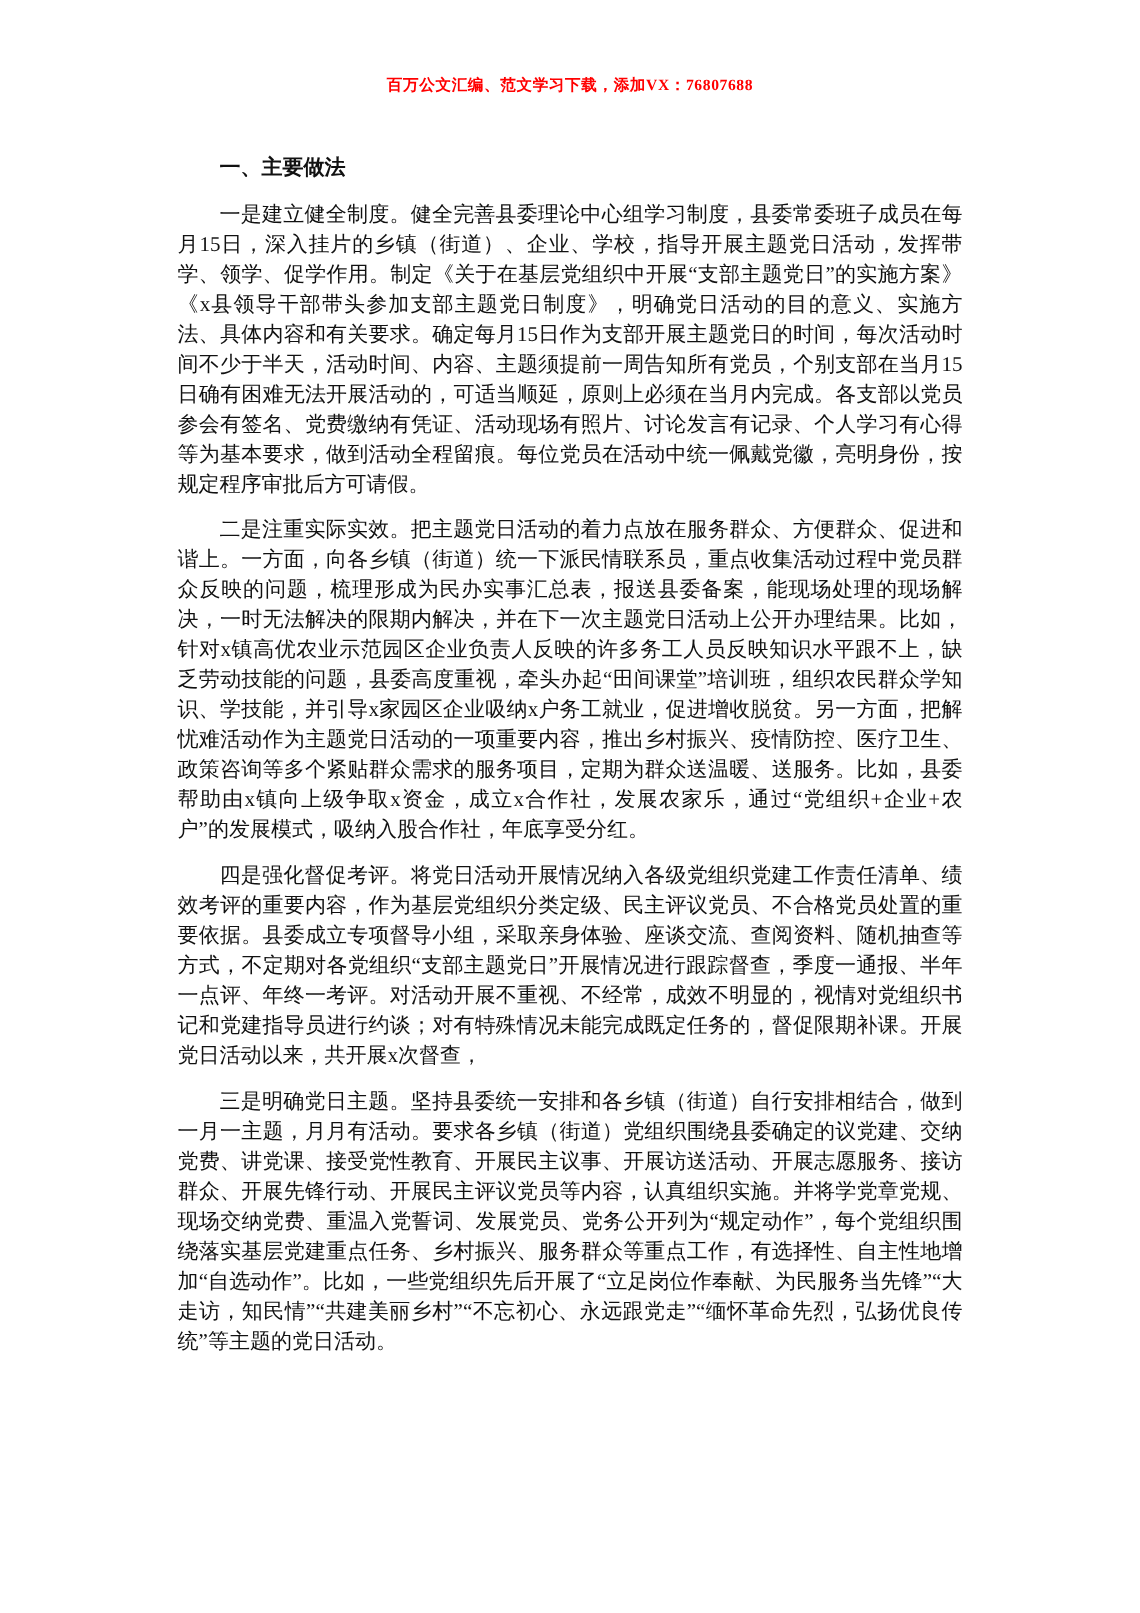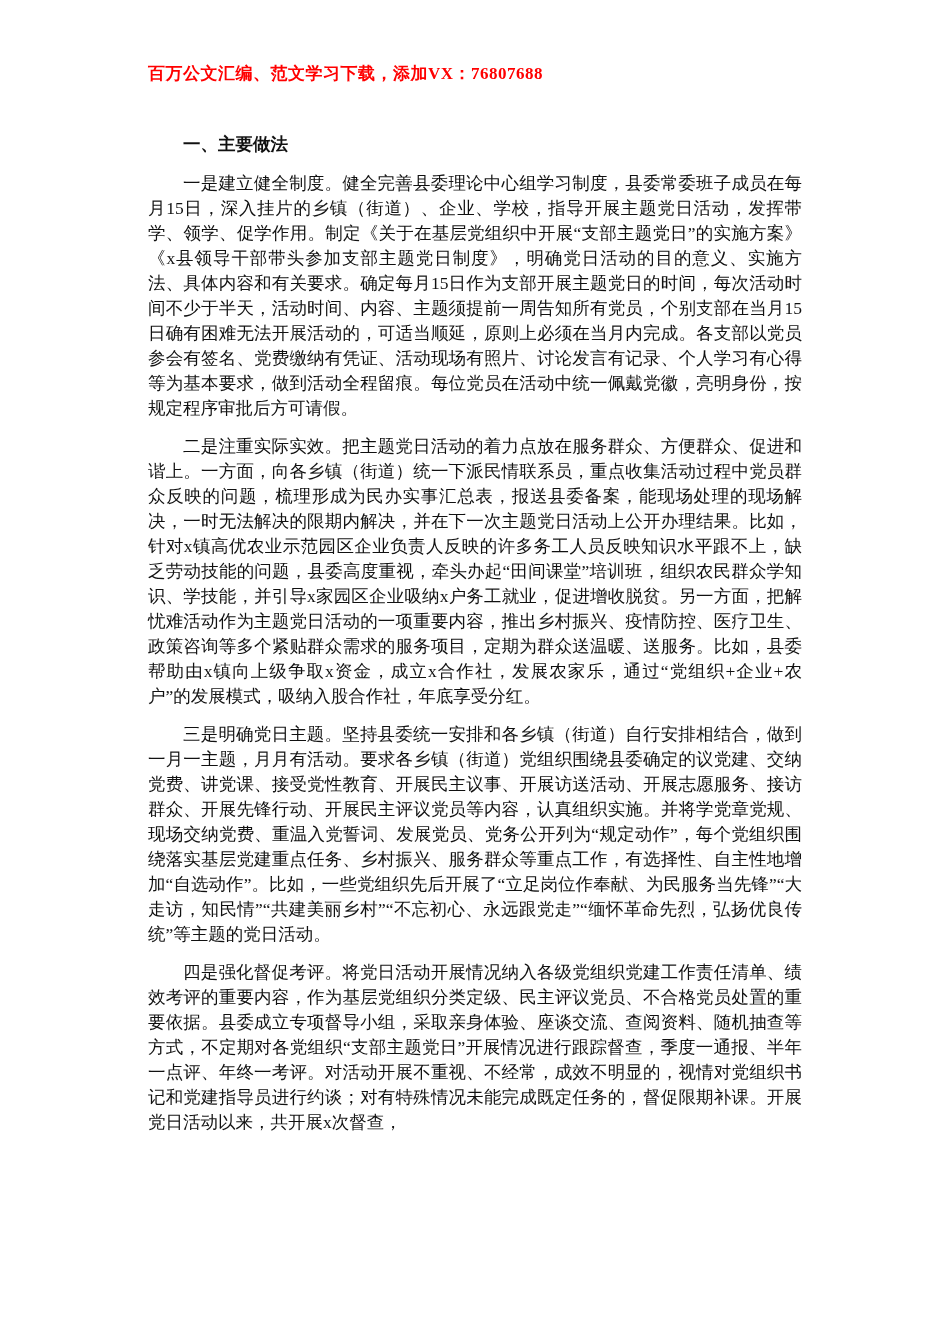--- a/index.html
+++ b/index.html
@@ -11,21 +11,22 @@
     position: relative;
     width: 950px;
     min-height: 1344px;
     box-sizing: border-box;
     background: #ffffff;
     padding: 62px 148px 80px 148px;
     font-family: "Liberation Serif", "DejaVu Serif", serif;
     color: #111111;
   }
   .notice {
-    font-size: 17px;
+    text-align: center;
+    font-size: 13px;
     font-weight: bold;
     letter-spacing: 0.5px;
     margin: 0 0 44px 0;
   }
   .doc-body {
     font-size: 17.5px;
     line-height: 25px;
     margin-top: 47px;
   }
   .section-title {
@@ -50,18 +51,18 @@
   <div class="notice" style="color:#ff0000;">百万公文汇编、范文学习下载，添加VX：76807688</div>
 
   <div class="doc-body">
 
     <p class="section-title">一、主要做法</p>
 
     <p class="para"><b>一是建立健全制度。</b><span>健全完善县委理论中心组学习制度，县委常委班子成员在每月15日，深入挂片的乡镇（街道）、企业、学校，指导开展主题党日活动，发挥带学、领学、促学作用。制定《关于在基层党组织中开展“支部主题党日”的实施方案》《x县领导干部带头参加支部主题党日制度》，明确党日活动的目的意义、实施方法、具体内容和有关要求。确定每月15日作为支部开展主题党日的时间，每次活动时间不少于半天，活动时间、内容、主题须提前一周告知所有党员，个别支部在当月15日确有困难无法开展活动的，可适当顺延，原则上必须在当月内完成。各支部以党员参会有签名、党费缴纳有凭证、活动现场有照片、讨论发言有记录、个人学习有心得等为基本要求，做到活动全程留痕。每位党员在活动中统一佩戴党徽，亮明身份，按规定程序审批后方可请假。</span></p>
 
     <p class="para"><b>二是注重实际实效。</b><span>把主题党日活动的着力点放在服务群众、方便群众、促进和谐上。一方面，向各乡镇（街道）统一下派民情联系员，重点收集活动过程中党员群众反映的问题，梳理形成为民办实事汇总表，报送县委备案，能现场处理的现场解决，一时无法解决的限期内解决，并在下一次主题党日活动上公开办理结果。比如，针对x镇高优农业示范园区企业负责人反映的许多务工人员反映知识水平跟不上，缺乏劳动技能的问题，县委高度重视，牵头办起“田间课堂”培训班，组织农民群众学知识、学技能，并引导x家园区企业吸纳x户务工就业，促进增收脱贫。另一方面，把解忧难活动作为主题党日活动的一项重要内容，推出乡村振兴、疫情防控、医疗卫生、政策咨询等多个紧贴群众需求的服务项目，定期为群众送温暖、送服务。比如，县委帮助由x镇向上级争取x资金，成立x合作社，发展农家乐，通过“党组织+企业+农户”的发展模式，吸纳入股合作社，年底享受分红。</span></p>
 
+    <p class="para"><b>四是强化督促考评。</b><span>将党日活动开展情况纳入各级党组织党建工作责任清单、绩效考评的重要内容，作为基层党组织分类定级、民主评议党员、不合格党员处置的重要依据。县委成立专项督导小组，采取亲身体验、座谈交流、查阅资料、随机抽查等方式，不定期对各党组织“支部主题党日”开展情况进行跟踪督查，季度一通报、半年一点评、年终一考评。对活动开展不重视、不经常，成效不明显的，视情对党组织书记和党建指导员进行约谈；对有特殊情况未能完成既定任务的，督促限期补课。开展党日活动以来，共开展x次督查，</span></p>
+
     <p class="para"><b>三是明确党日主题。</b><span>坚持县委统一安排和各乡镇（街道）自行安排相结合，做到一月一主题，月月有活动。要求各乡镇（街道）党组织围绕县委确定的议党建、交纳党费、讲党课、接受党性教育、开展民主议事、开展访送活动、开展志愿服务、接访群众、开展先锋行动、开展民主评议党员等内容，认真组织实施。并将学党章党规、现场交纳党费、重温入党誓词、发展党员、党务公开列为“规定动作”，每个党组织围绕落实基层党建重点任务、乡村振兴、服务群众等重点工作，有选择性、自主性地增加“自选动作”。比如，一些党组织先后开展了“立足岗位作奉献、为民服务当先锋”“大走访，知民情”“共建美丽乡村”“不忘初心、永远跟党走”“缅怀革命先烈，弘扬优良传统”等主题的党日活动。</span></p>
-
-    <p class="para"><b>四是强化督促考评。</b><span>将党日活动开展情况纳入各级党组织党建工作责任清单、绩效考评的重要内容，作为基层党组织分类定级、民主评议党员、不合格党员处置的重要依据。县委成立专项督导小组，采取亲身体验、座谈交流、查阅资料、随机抽查等方式，不定期对各党组织“支部主题党日”开展情况进行跟踪督查，季度一通报、半年一点评、年终一考评。对活动开展不重视、不经常，成效不明显的，视情对党组织书记和党建指导员进行约谈；对有特殊情况未能完成既定任务的，督促限期补课。开展党日活动以来，共开展x次督查，</span></p>
 
   </div>
 </div>
 
 </body></html>

